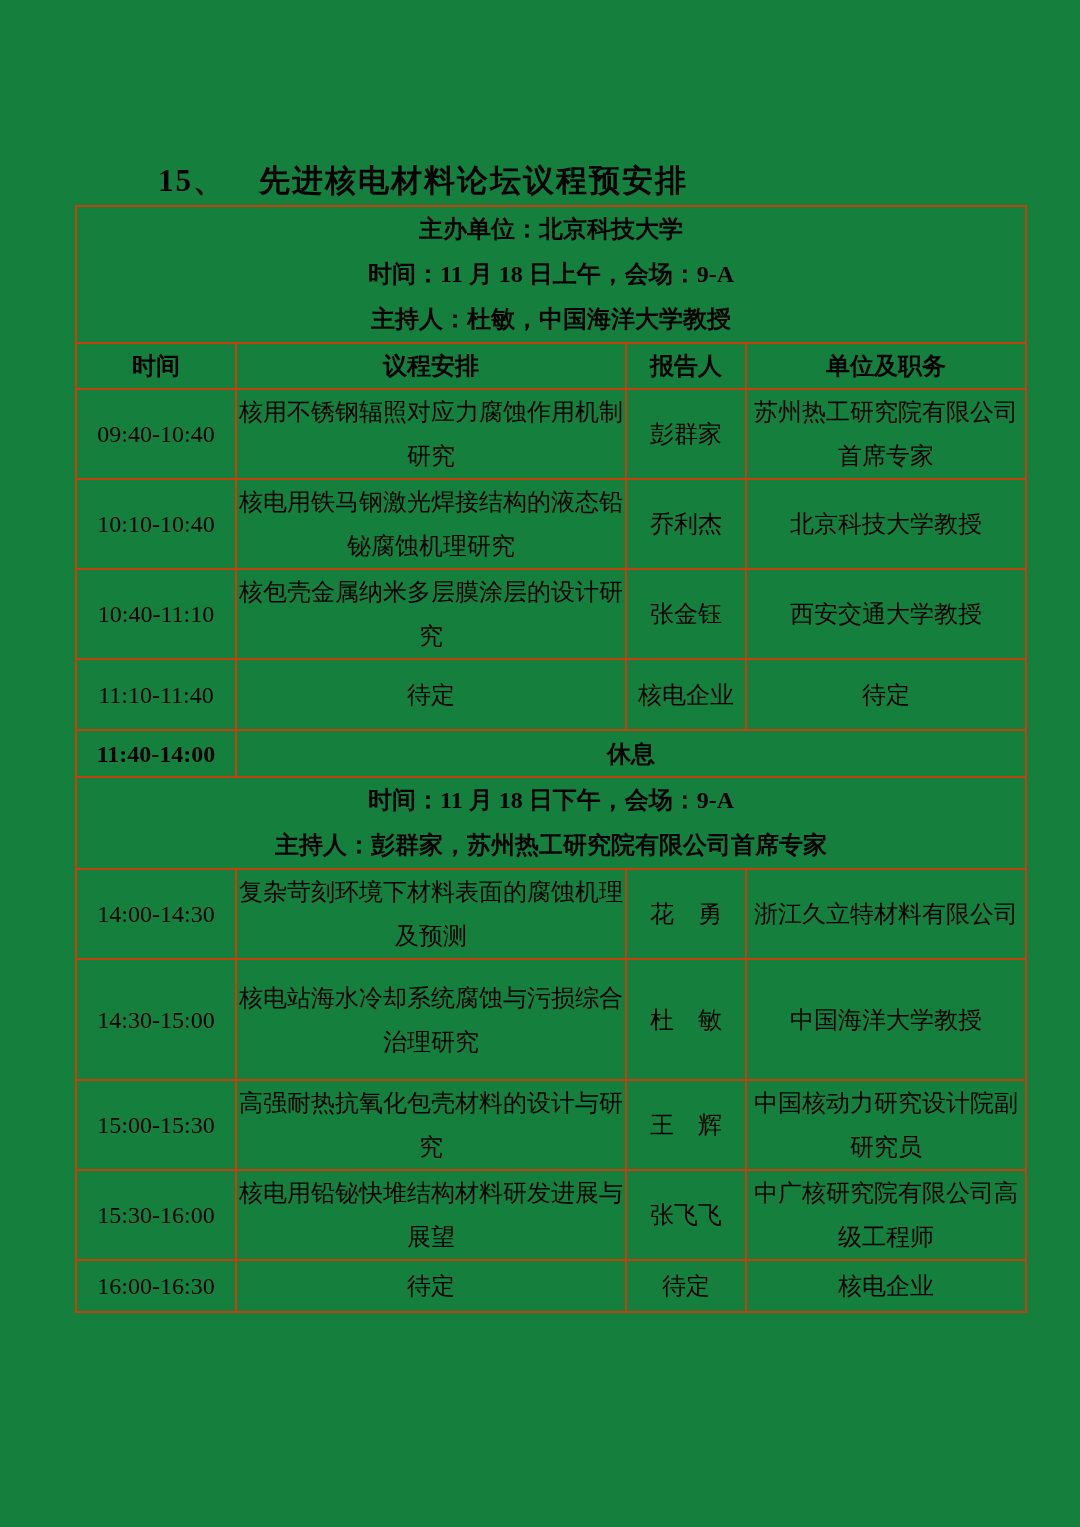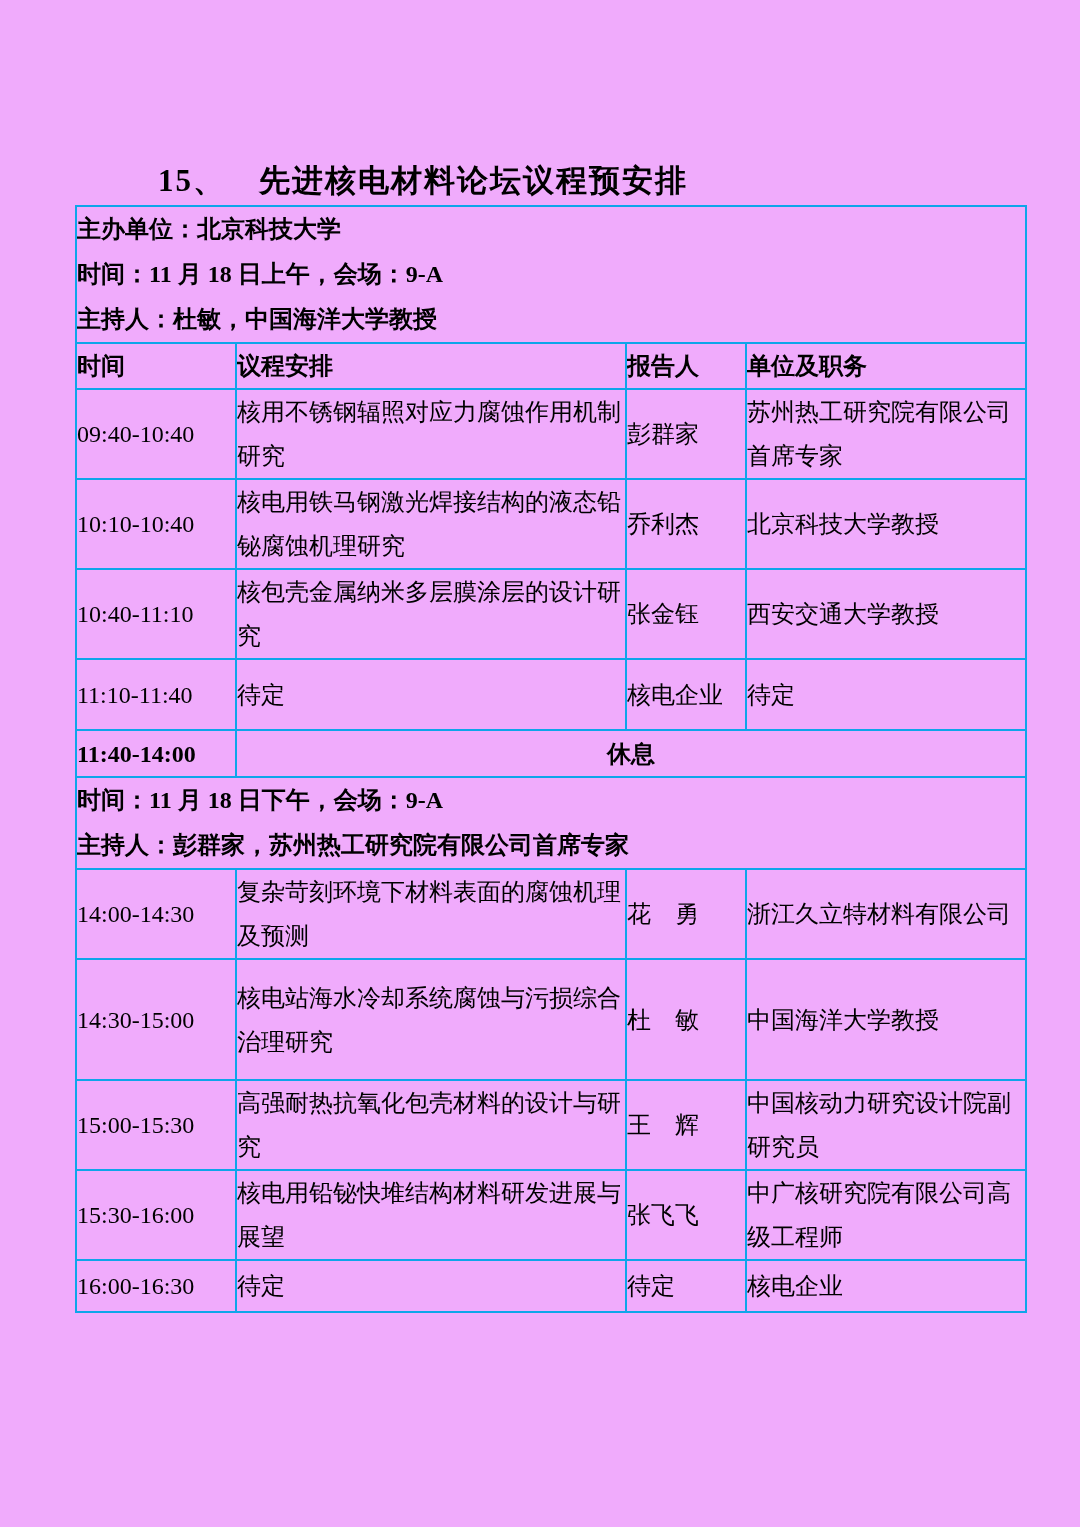--- a/index.html
+++ b/index.html
@@ -1,21 +1,21 @@
 <!DOCTYPE html>
 <html><head>
 <meta charset="utf-8">
 <style>
   html, body { margin: 0; padding: 0; background: #e8e8e8; }
   .page {
     position: relative;
     width: 1080px;
     height: 1527px;
     margin: 0 auto;
-    background: #f0abfc;
+    background: #15803d;
     font-family: "Liberation Serif", "DejaVu Serif", serif;
     color: #000000;
     overflow: hidden;
   }
   .doc-title {
     position: absolute;
     left: 158px;
     top: 160px;
     font-size: 31px;
     font-weight: bold;
@@ -24,26 +24,27 @@
   }
   table.agenda {
     position: absolute;
     left: 75px;
     top: 205px;
     width: 950px;
     border-collapse: collapse;
     table-layout: fixed;
   }
   table.agenda td {
-    border: 2px solid #0ea5e9;
+    border: 2px solid #c2410c;
     vertical-align: middle;
     font-size: 24px;
     line-height: 44px;
     padding: 0;
     overflow: hidden;
+    text-align: center;
   }
   .c-time      { padding-left: 10px; }
   .c-agenda    { padding-left: 12px; padding-right: 8px; }
   .c-speaker   { padding-left: 12px; padding-right: 16px; }
   .c-affil     { padding-left: 14px; padding-right: 8px; }
   .info-cell   { padding-left: 12px; font-weight: bold; }
   .info-line   { line-height: 45px; }
   .hdr         { font-weight: bold; font-size: 25px; }
   .break-time  { font-weight: bold; }
   .break-label { text-align: center; font-weight: bold; padding: 0; }

